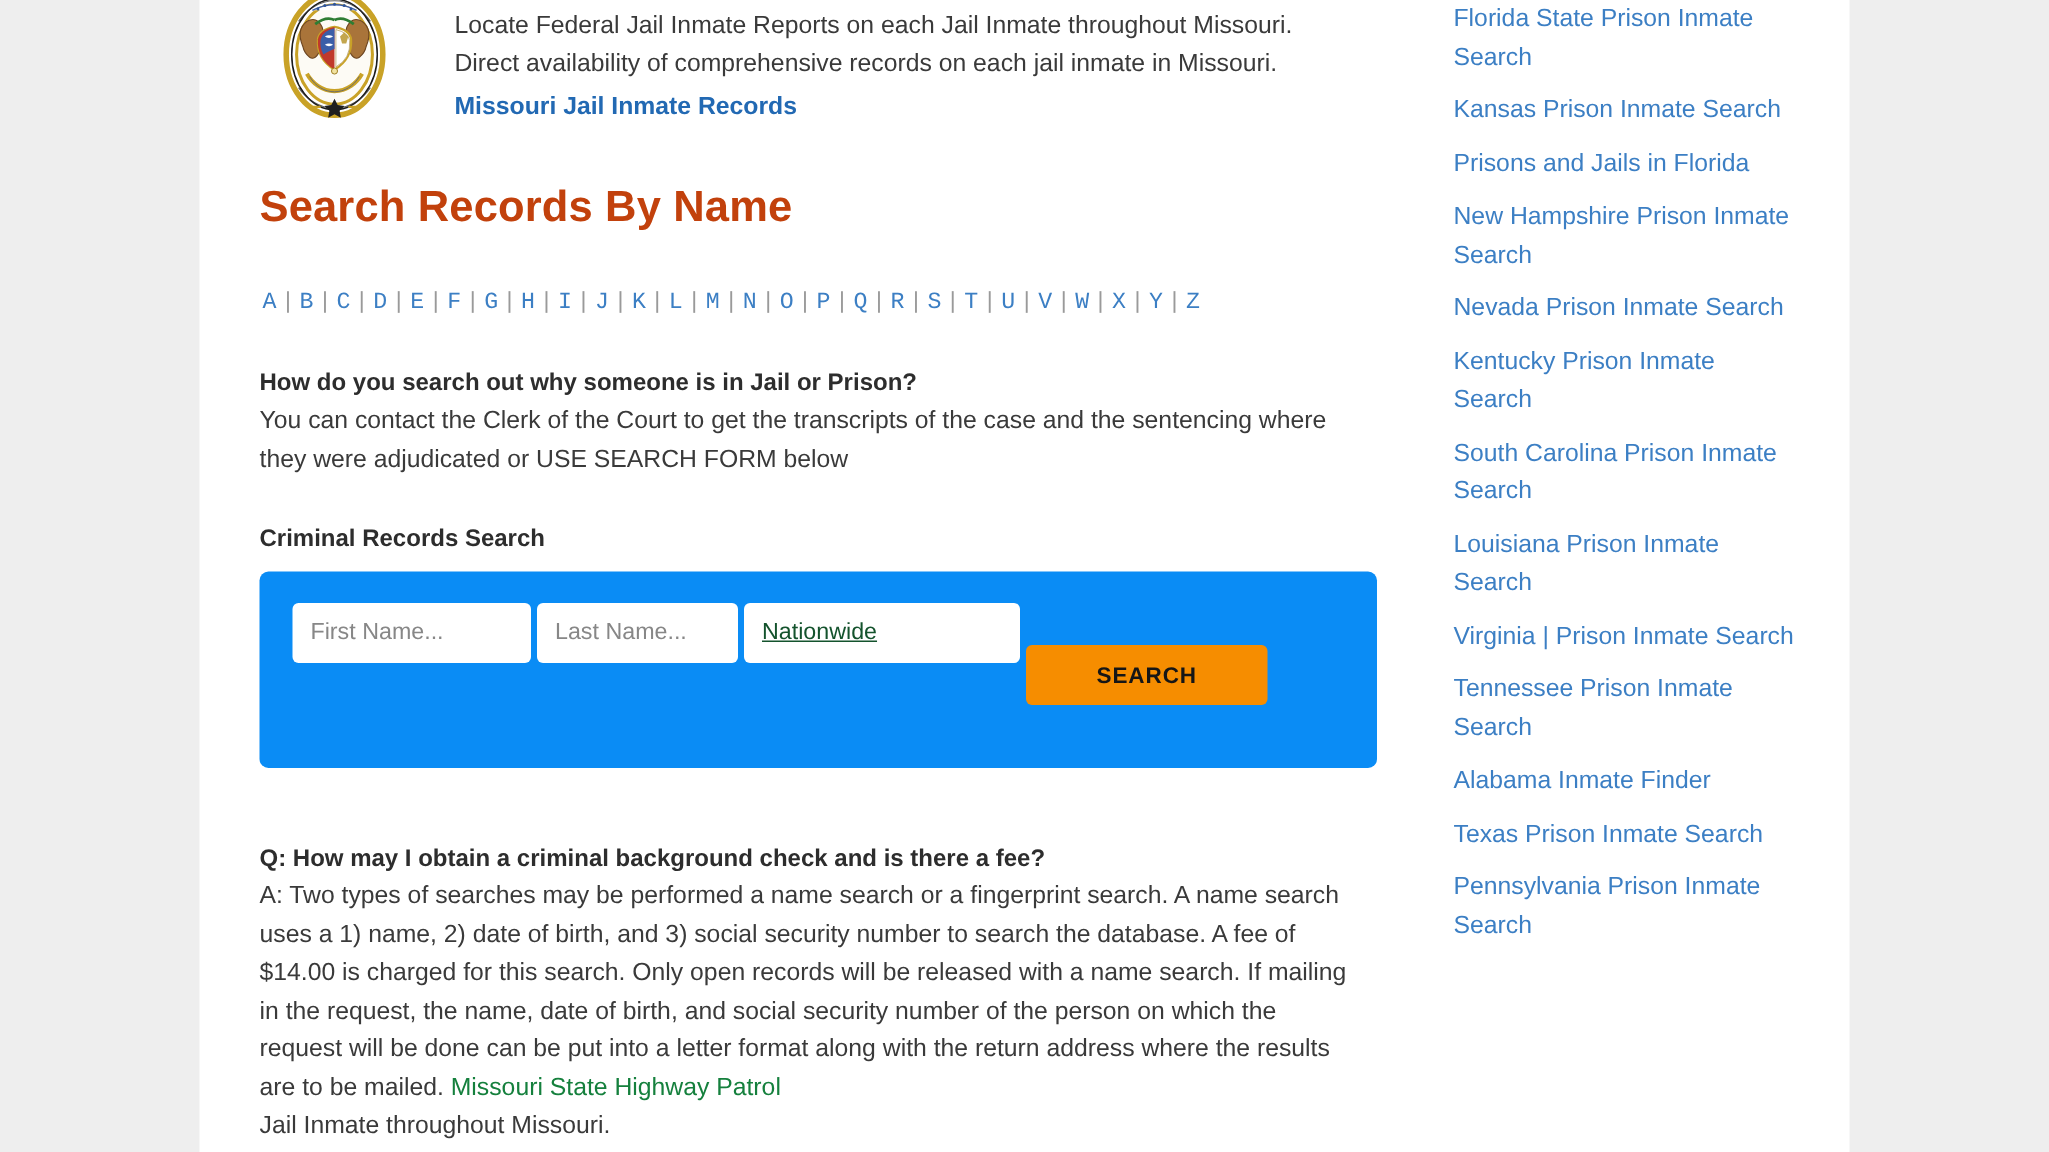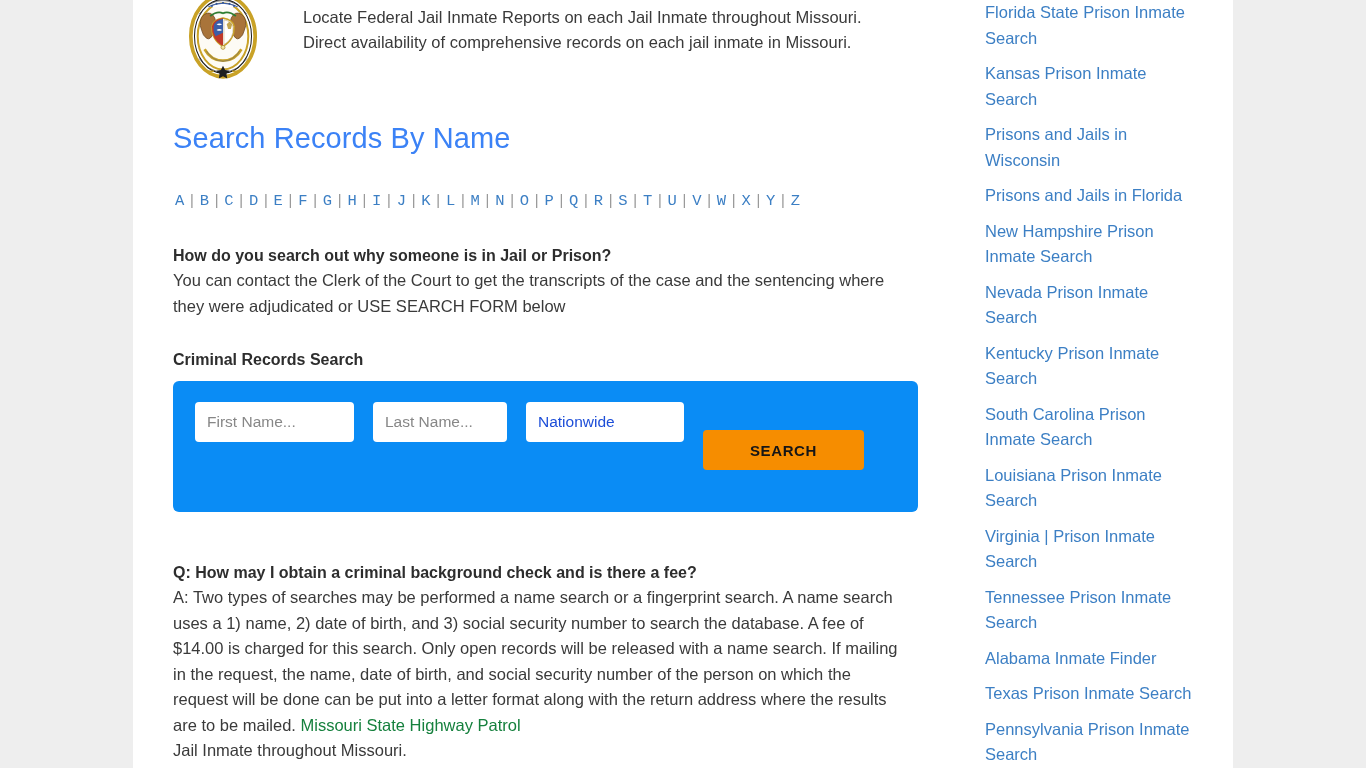--- a/index.html
+++ b/index.html
@@ -75,22 +75,22 @@
     font-size: 16.5px;
     font-weight: bold;
     color: #2269b3;
     text-decoration: none;
     cursor: pointer;
   }
 
   
   h1.page-title {
     font-size: 29px;
-    font-weight: normal;
-    color: #3b82f6;
+    font-weight: bold;
+    color: #c2410c;
     margin: 40px 0 0 0;
     letter-spacing: 0.1px;
   }
 
   
   .alpha-nav {
     margin-top: 36px;
     font-size: 15.5px;
     color: #8a8a8a;
     line-height: 20px;
@@ -127,38 +127,38 @@
     font-weight: bold;
     color: #2d2d2d;
     margin-bottom: 12px;
   }
   .search-panel {
     background: #0a8cf5;
     border-radius: 6px;
     padding: 21px 22px 42px 22px;
     box-sizing: border-box;
     display: flex;
-    gap: 19px;
+    gap: 4px;
   }
   .search-field {
     height: 40px;
     border: none;
     border-radius: 4px;
     background: #ffffff;
     box-sizing: border-box;
     padding: 0 12px;
     font-size: 15.5px;
     font-family: "Liberation Sans", sans-serif;
     color: #3a3a3a;
     outline: none;
   }
   .search-field::placeholder { color: #878787; opacity: 1; }
   .field-first { width: 159px; }
   .field-last  { width: 134px; }
-  .field-state { width: 158px; color: #1d4ed8; }
+  .field-state { width: 184px; color: #14532d; text-decoration: underline; }
   .search-btn {
     width: 161px;
     height: 40px;
     border: none;
     border-radius: 4px;
     background: #f68d00;
     color: #161616;
     font-size: 15px;
     font-weight: bold;
     font-family: "Liberation Sans", sans-serif;
@@ -201,21 +201,20 @@
     padding: 0;
   }
   .side-list li { margin-bottom: 10px; }
   .side-list a {
     font-size: 16.5px;
     line-height: 25.5px;
     color: #3c7fc4;
     text-decoration: none;
     cursor: pointer;
     display: block;
-    margin-left: 16px;
   }
 </style>
 </head>
 <body>
 
 <div class="page">
   <div class="content-shell">
     <div class="columns">
 
       <div class="main-col">
@@ -259,20 +258,21 @@
               <path d="M30 60 A24 28 0 0 0 70 60" fill="none" stroke="#c9a227" stroke-width="3"></path>
               <path d="M32 62 A22 26 0 0 0 68 62" fill="none" stroke="#6b6b6b" stroke-width="0.7"></path>
 
               <path d="M50 78 l2.3 4.6 l5 0.7 l-3.6 3.5 l0.9 5 l-4.6 -2.4 l-4.6 2.4 l0.9 -5 l-3.6 -3.5 l5 -0.7z" fill="#1f1f1f"></path>
               <path d="M40 84 h-6 M60 84 h6" stroke="#c9a227" stroke-width="1.6"></path>
             </svg>
           </span>
           <div class="intro-text">
             <div class="intro-line">Locate Federal Jail Inmate Reports on each Jail Inmate throughout Missouri.</div>
             <div class="intro-line">Direct availability of comprehensive records on each jail inmate in Missouri.</div>
+            <a class="intro-link">Missouri Jail Inmate Records</a>
           </div>
         </div>
 
         <h1 class="page-title">Search Records By Name</h1>
 
         <div class="alpha-nav" id="alpha-nav"><a>A</a><span class="alpha-sep">|</span><a>B</a><span class="alpha-sep">|</span><a>C</a><span class="alpha-sep">|</span><a>D</a><span class="alpha-sep">|</span><a>E</a><span class="alpha-sep">|</span><a>F</a><span class="alpha-sep">|</span><a>G</a><span class="alpha-sep">|</span><a>H</a><span class="alpha-sep">|</span><a>I</a><span class="alpha-sep">|</span><a>J</a><span class="alpha-sep">|</span><a>K</a><span class="alpha-sep">|</span><a>L</a><span class="alpha-sep">|</span><a>M</a><span class="alpha-sep">|</span><a>N</a><span class="alpha-sep">|</span><a>O</a><span class="alpha-sep">|</span><a>P</a><span class="alpha-sep">|</span><a>Q</a><span class="alpha-sep">|</span><a>R</a><span class="alpha-sep">|</span><a>S</a><span class="alpha-sep">|</span><a>T</a><span class="alpha-sep">|</span><a>U</a><span class="alpha-sep">|</span><a>V</a><span class="alpha-sep">|</span><a>W</a><span class="alpha-sep">|</span><a>X</a><span class="alpha-sep">|</span><a>Y</a><span class="alpha-sep">|</span><a>Z</a></div>
 
         <div class="qa-block">
           <div class="qa-q">How do you search out why someone is in Jail or Prison?</div>
           <div class="qa-a">You can contact the Clerk of the Court to get the transcripts of the case and the sentencing where they were adjudicated or USE SEARCH FORM below</div>
@@ -306,23 +306,20 @@
 
       <div class="side-col">
         <ul class="side-list" id="side-list">
             <li>
               <a>Florida State Prison Inmate Search</a>
             </li>
             <li>
               <a>Kansas Prison Inmate Search</a>
             </li>
             <li>
-              <a>Prisons and Jails in Wisconsin</a>
-            </li>
-            <li>
               <a>Prisons and Jails in Florida</a>
             </li>
             <li>
               <a>New Hampshire Prison Inmate Search</a>
             </li>
             <li>
               <a>Nevada Prison Inmate Search</a>
             </li>
             <li>
               <a>Kentucky Prison Inmate Search</a>

